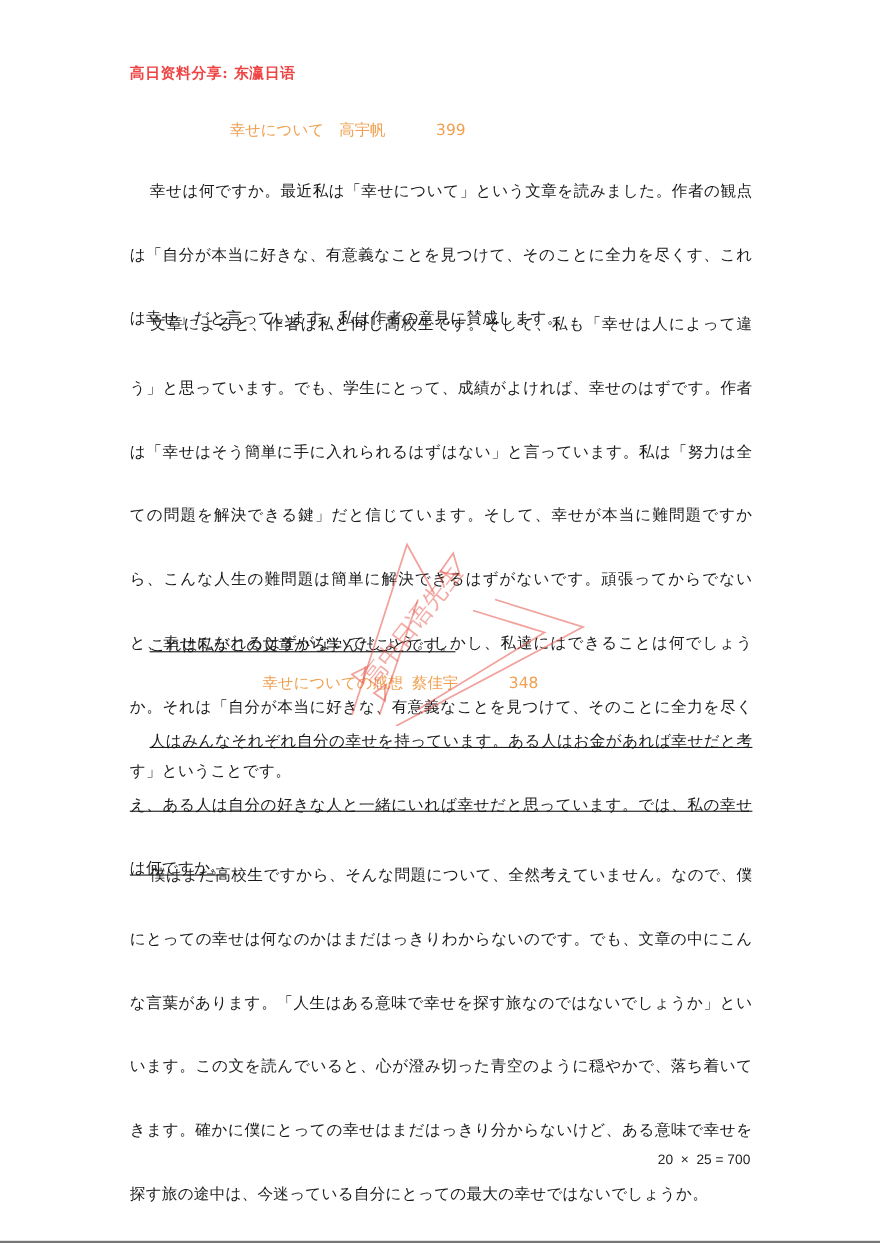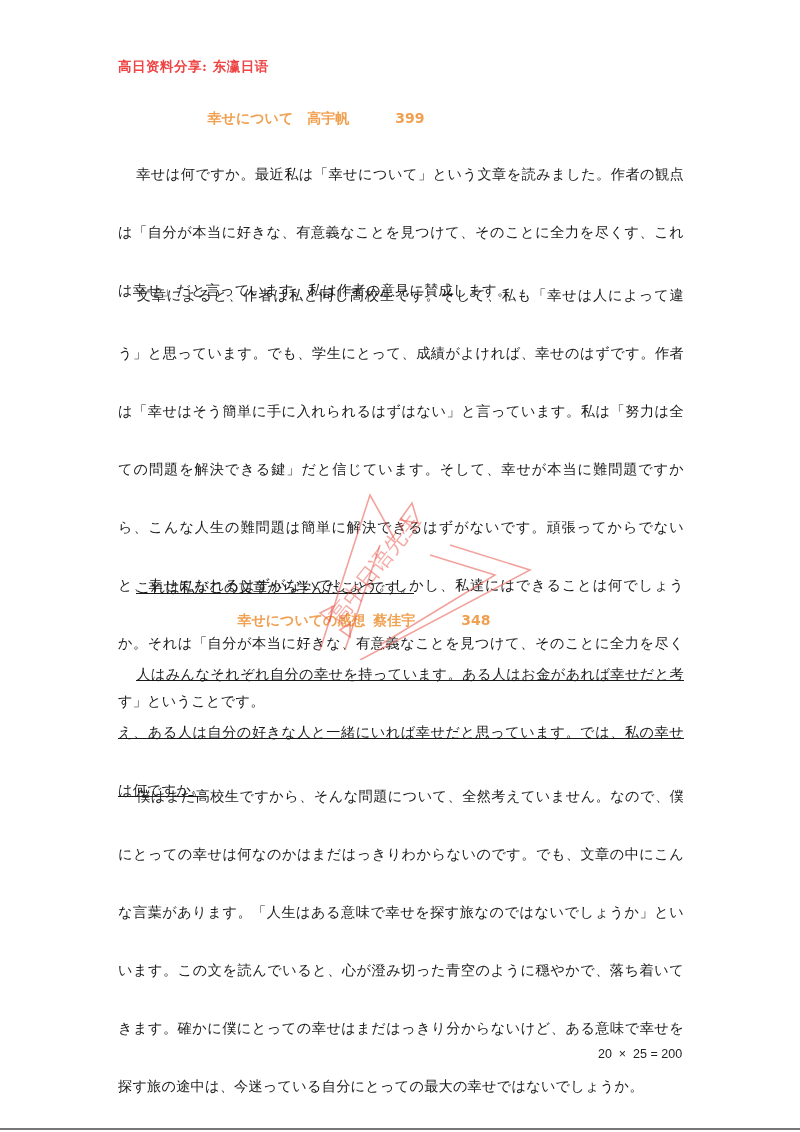--- a/index.html
+++ b/index.html
@@ -24,21 +24,21 @@
       font-weight: bold;
       color: #ef4444;
       letter-spacing: 0.5px;
     }
     .essay-title {
       position: absolute;
       left: 0;
       width: 632px;
       text-align: center;
       font-size: 14px;
-      font-weight: bold;
+      font-weight: normal;
       color: #f0a050;
       white-space: pre;
     }
     .essay-title .t-name { margin-left: 14px; }
     .essay-title .t-count { margin-left: 46px; }
     .para {
       position: absolute;
       left: 118px;
       width: 566px;
       font-size: 14.2px;
@@ -88,21 +88,21 @@
   <div class="para" style="top:266px;"><span class="indent"></span><span>文章によると、作者は私と同じ高校生です。そして、私も「幸せは人によって違う」と思っています。でも、学生にとって、成績がよければ、幸せのはずです。作者は「幸せはそう簡単に手に入れられるはずはない」と言っています。私は「努力は全ての問題を解決できる鍵」だと信じています。そして、幸せが本当に難問題ですから、こんな人生の難問題は簡単に解決できるはずがないです。頑張ってからでないと、幸せになれるはずがないでしょう。しかし、私達にはできることは何でしょうか。それは「自分が本当に好きな、有意義なことを見つけて、そのことに全力を尽くす」ということです。</span></div>
 
   <div class="para" style="top:558px;text-decoration:underline;"><span class="indent"></span><span>これは私がこの文章から学んだことです。</span></div>
 
   <div class="essay-title" style="top:612px;padding-left:48px;"><span>幸せについての感想</span><span class="t-name" style="margin-left:8px;">蔡佳宇</span><span class="t-count">348</span></div>
 
   <div class="para" style="top:645px;text-decoration:underline;"><span class="indent"></span><span>人はみんなそれぞれ自分の幸せを持っています。ある人はお金があれば幸せだと考え、ある人は自分の好きな人と一緒にいれば幸せだと思っています。では、私の幸せは何ですか。</span></div>
 
   <div class="para" style="top:767px;"><span class="indent"></span><span>僕はまだ高校生ですから、そんな問題について、全然考えていません。なので、僕にとっての幸せは何なのかはまだはっきりわからないのです。でも、文章の中にこんな言葉があります。「人生はある意味で幸せを探す旅なのではないでしょうか」といいます。この文を読んでいると、心が澄み切った青空のように穏やかで、落ち着いてきます。確かに僕にとっての幸せはまだはっきり分からないけど、ある意味で幸せを探す旅の途中は、今迷っている自分にとっての最大の幸せではないでしょうか。</span></div>
 
-  <div class="calc">20  ×  25 = 200</div>
+  <div class="calc">20  ×  25 = 700</div>
 
   <svg class="watermark" viewBox="0 0 240 175">
     <g fill="none" stroke="#e8564a" stroke-opacity="0.55" stroke-width="1.6">
       <polyline points="20,165 70,10 95,55"></polyline>
       <polyline points="45,165 80,60"></polyline>
       <polyline points="60,175 230,85 150,60"></polyline>
       <polyline points="80,160 195,90 130,70"></polyline>
       <polygon points="100,35 112,18 118,38"></polygon>
       <polygon points="20,128 32,122 30,136"></polygon>
       <polygon points="40,145 50,138 50,152"></polygon>

